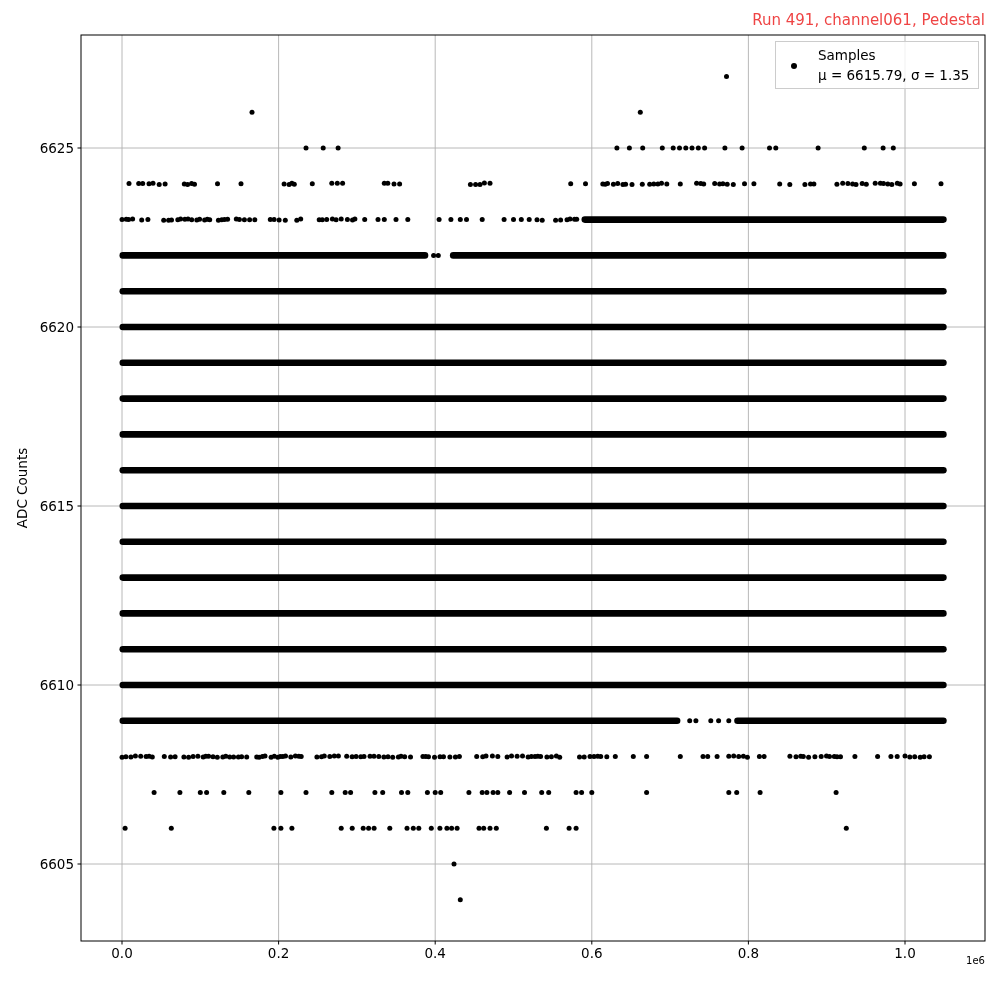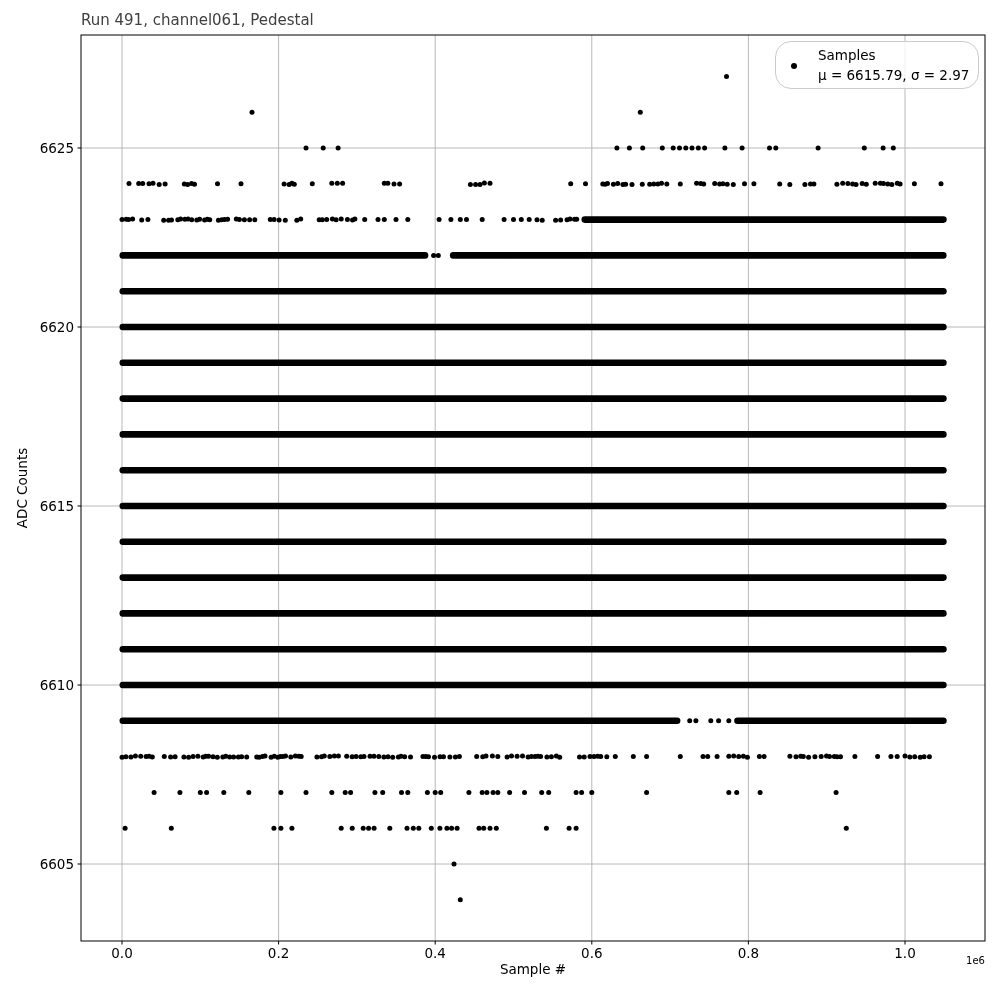--- a/index.html
+++ b/index.html
@@ -3,37 +3,37 @@
 <meta charset="utf-8">
 <style>
   html,body{margin:0;padding:0;background:#fff;}
   .figure{
     position:relative;width:1000px;height:1000px;background:#ffffff;
     font-family:"DejaVu Sans","Liberation Sans",sans-serif;color:#000;
     overflow:hidden;
   }
   .figure svg{position:absolute;left:0;top:0;}
   .chart-title{
-    position:absolute;left:81px;top:11px;width:904px;text-align:left;
-    font-size:15px;color:#404040;
+    position:absolute;left:81px;top:11px;width:904px;text-align:right;
+    font-size:15px;color:#ef4444;
   }
   .x-label{
     position:absolute;left:81px;top:961px;width:904px;text-align:center;
     font-size:13.5px;
   }
   .x-offset{
     position:absolute;right:15px;top:955px;font-size:10px;
   }
   .y-label{
     position:absolute;left:22px;top:488px;font-size:13.5px;white-space:nowrap;
     transform:translate(-50%,-50%) rotate(-90deg);
   }
   .legend{
     position:absolute;left:775px;top:41px;width:204px;height:48px;
-    background:rgba(255,255,255,0.8);border:1px solid #cccccc;border-radius:16px;
+    background:rgba(255,255,255,0.8);border:1px solid #cccccc;border-radius:0;
     box-sizing:border-box;font-size:13.5px;line-height:20px;
   }
   .legend-marker{
     position:absolute;left:15px;top:21px;width:6px;height:6px;border-radius:50%;
     background:#000;
   }
   .legend-text{position:absolute;left:42px;top:3px;white-space:nowrap;}
 </style>
 </head>
 <body>
@@ -460,24 +460,23 @@
       <line x1="77.5" y1="327.0" x2="81" y2="327.0" stroke="#000" stroke-width="1"></line>
       <text x="74" y="331.7" font-size="13.5" text-anchor="end" fill="#000">6620</text>
       <line x1="77.5" y1="148.0" x2="81" y2="148.0" stroke="#000" stroke-width="1"></line>
       <text x="74" y="152.7" font-size="13.5" text-anchor="end" fill="#000">6625</text>
     </svg>
 
   <div class="chart-title">Run 491, channel061, Pedestal</div>
 
   <div class="y-label">ADC Counts</div>
 
-  <div class="x-label">Sample #</div>
 
   <div class="x-offset">1e6</div>
 
   <div class="legend">
     <span class="legend-marker"></span>
     <div class="legend-text">
       <div>Samples</div>
-      <div>μ = 6615.79, σ = 2.97</div>
+      <div>μ = 6615.79, σ = 1.35</div>
     </div>
   </div>
 </div>
 
 </body></html>

